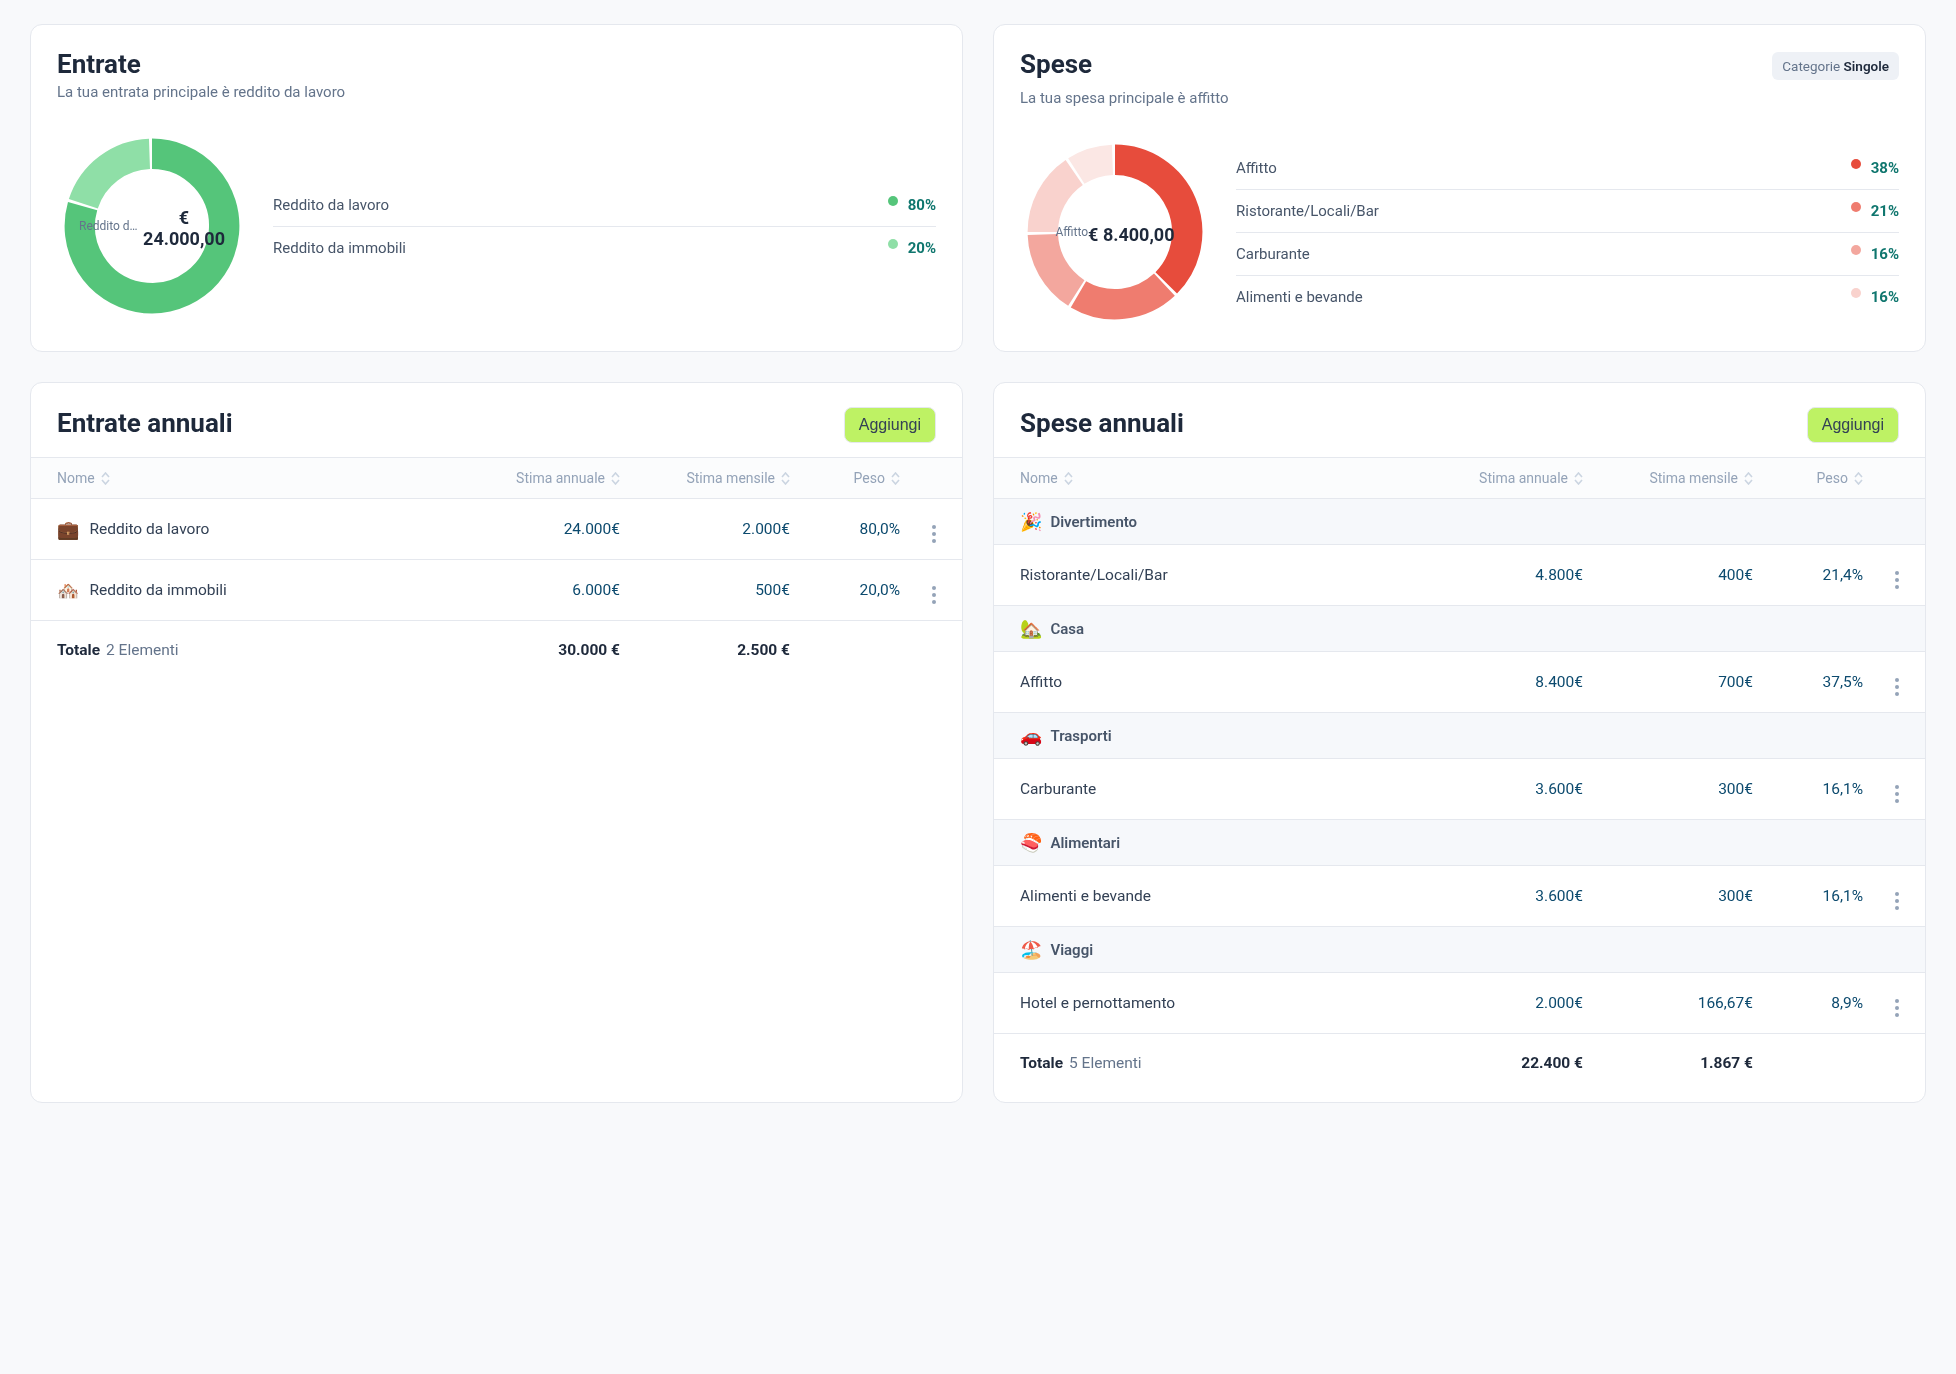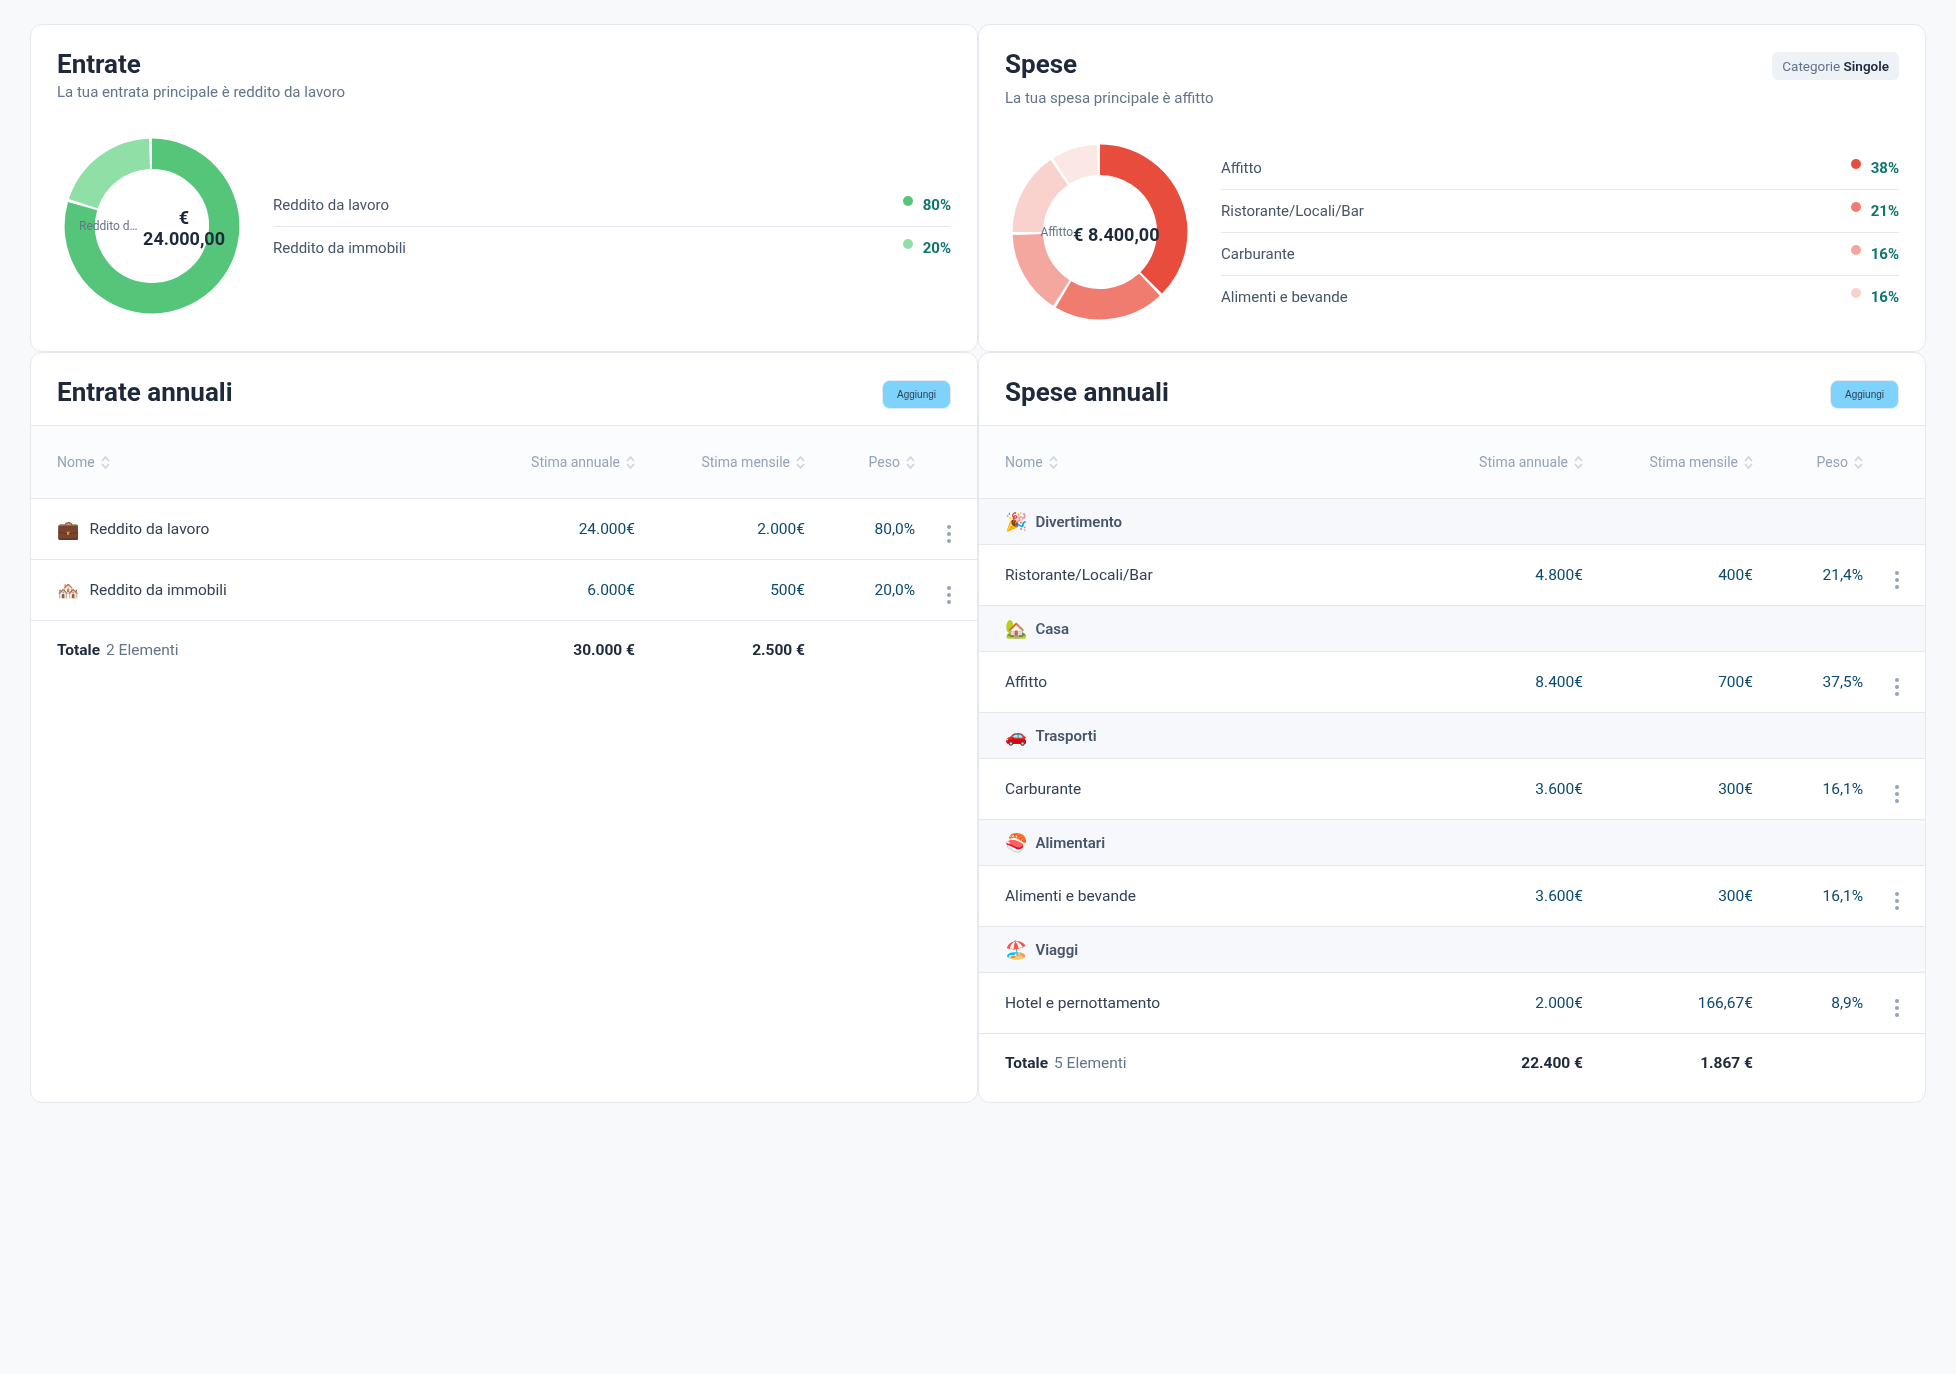--- a/index.html
+++ b/index.html
@@ -19,21 +19,21 @@
   }
   *{box-sizing:border-box;}
   body{
     margin:0;
     font-family:-apple-system,BlinkMacSystemFont,"Segoe UI",Roboto,Helvetica,Arial,sans-serif;
     background:var(--bg);
     color:var(--text);
     padding:24px 30px;
     font-size:15.5px;
   }
-  .grid{display:grid;grid-template-columns:1fr 1fr;}
+  .grid{display:grid;grid-template-columns:1fr 1fr;gap:30px;}
   .card{
     background:var(--card);
     border:1px solid var(--border);
     border-radius:12px;
     padding:24px 26px;
   }
   .card-title{font-size:26px;font-weight:700;margin:0 0 4px 0;}
   .card-sub{color:var(--muted);font-size:15px;margin:0 0 30px 0;}
   .title-row{display:flex;align-items:center;justify-content:space-between;margin-bottom:6px;}
   .badge{
@@ -58,26 +58,26 @@
     color:var(--text);font-size:15px;
   }
   .legend-row:last-child{border-bottom:none;}
   .legend-left{color:#475569;}
   .legend-right{display:flex;gap:10px;color:#0f766e;font-weight:700;}
   .dot{width:10px;height:10px;border-radius:50%;display:inline-block;}
 
   
   .table-card .head-row{display:flex;align-items:center;justify-content:space-between;margin-bottom:14px;}
   .btn{
-    border:1px solid var(--border);background:#7dd3fc;
-    padding:8px 14px;border-radius:8px;font-size:10px;color:#334155;cursor:pointer;
+    border:1px solid var(--border);background:#bef264;
+    padding:8px 14px;border-radius:8px;font-size:16px;color:#334155;cursor:pointer;
   }
   .thead{
     display:grid;grid-template-columns:1fr 170px 170px 110px 36px;
-    padding:28px 0;color:var(--muted2);font-size:14px;
+    padding:12px 0;color:var(--muted2);font-size:14px;
     border-top:1px solid var(--border);border-bottom:1px solid var(--border);
     background:#fbfcfd;
     margin:0 -26px;padding-left:26px;padding-right:26px;
   }
   .th{display:flex;align-items:center;gap:6px;}
   .th.r{justify-content:flex-end;}
   .sort-icon{display:inline-flex;flex-direction:column;gap:1px;}
   .sort-icon svg{width:9px;height:6px;}
   .sort-icon svg path{stroke:#cbd5e1;stroke-width:1.6;fill:none;}
 

